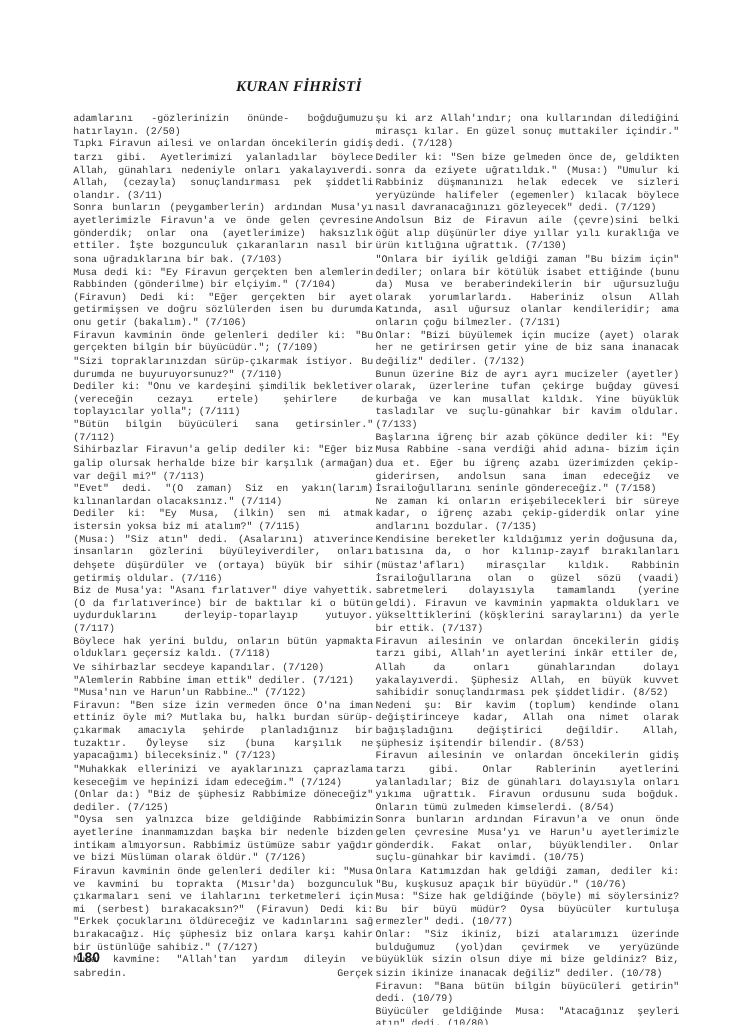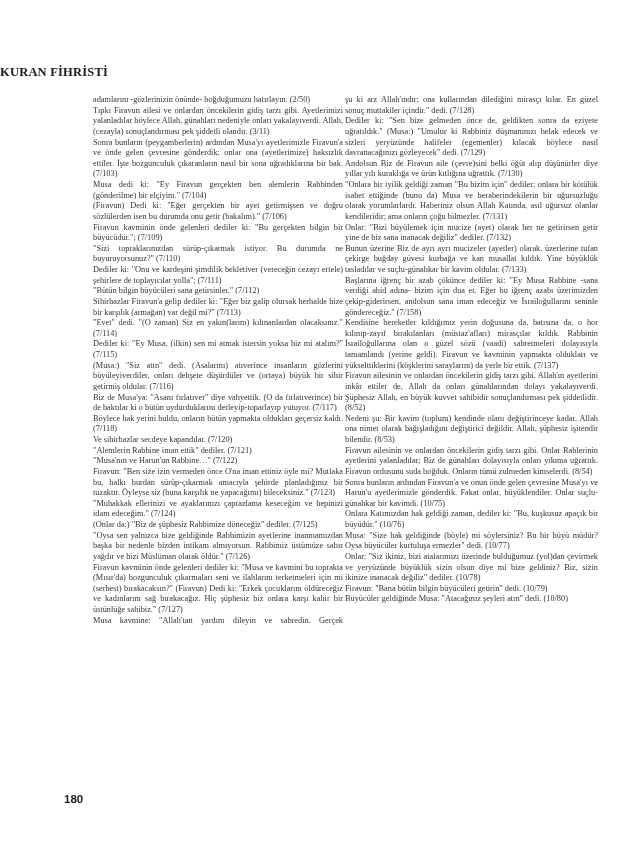--- a/index.html
+++ b/index.html
@@ -1,25 +1,25 @@
 <!DOCTYPE html>
 <html><head>
   <meta charset="utf-8">
   <style>
     html, body { margin: 0; padding: 0; background: #ffffff; }
     body { width: 627px; height: 854px; position: relative; overflow: hidden; color: #2a2a2a; }
     .title {
-      position: absolute; top: 65px; left: 0; width: 498px; 
+      position: absolute; top: 65px; left: 0; width: 498px; text-align: center;
       font-family: "Liberation Serif", serif; font-weight: bold; font-size: 12.5px;
-      letter-spacing: 0.2px; color: #1a1a1a;
+      letter-spacing: 0.2px; color: #1a1a1a; font-style: italic;
     }
     .col {
       position: absolute; top: 95px; width: 250px;
-      font-family: Liberation Serif, serif; font-size: 8.3px; line-height: 10.62px;
-      text-align: justify; color: #333; margin-left: 32px;
+      font-family: Liberation Mono, monospace; font-size: 8.3px; line-height: 10.62px;
+      text-align: justify; color: #333;
     }
     .col.left { left: 61px; }
     .col.right { left: 313px; width: 253px; }
     .col p { margin: 0; padding: 0; }
     .page-number {
       position: absolute; top: 793px; left: 64px;
       font-family: "Liberation Sans", sans-serif; font-weight: bold; font-size: 11.5px; color: #1a1a1a;
     }
   </style>
 </head>
@@ -55,20 +55,21 @@
 </div>
 
 <div class="col right">
   <p>şu ki arz Allah'ındır; ona kullarından dilediğini mirasçı kılar. En güzel sonuç muttakiler içindir." dedi. (7/128)</p>
   <p>Dediler ki: "Sen bize gelmeden önce de, geldikten sonra da eziyete uğratıldık." (Musa:) "Umulur ki Rabbiniz düşmanınızı helak edecek ve sizleri yeryüzünde halifeler (egemenler) kılacak böylece nasıl davranacağınızı gözleyecek" dedi. (7/129)</p>
   <p>Andolsun Biz de Firavun aile (çevre)sini belki öğüt alıp düşünürler diye yıllar yılı kuraklığa ve ürün kıtlığına uğrattık. (7/130)</p>
   <p>"Onlara bir iyilik geldiği zaman "Bu bizim için" dediler; onlara bir kötülük isabet ettiğinde (bunu da) Musa ve beraberindekilerin bir uğursuzluğu olarak yorumlarlardı. Haberiniz olsun Allah Katında, asıl uğursuz olanlar kendileridir; ama onların çoğu bilmezler. (7/131)</p>
   <p>Onlar: "Bizi büyülemek için mucize (ayet) olarak her ne getirirsen getir yine de biz sana inanacak değiliz" dediler. (7/132)</p>
   <p>Bunun üzerine Biz de ayrı ayrı mucizeler (ayetler) olarak, üzerlerine tufan çekirge buğday güvesi kurbağa ve kan musallat kıldık. Yine büyüklük tasladılar ve suçlu-günahkar bir kavim oldular. (7/133)</p>
   <p>Başlarına iğrenç bir azab çökünce dediler ki: "Ey Musa Rabbine -sana verdiği ahid adına- bizim için dua et. Eğer bu iğrenç azabı üzerimizden çekip-giderirsen, andolsun sana iman edeceğiz ve İsrailoğullarını seninle göndereceğiz." (7/158)</p>
+  <p>Ne zaman ki onların erişebilecekleri bir süreye kadar, o iğrenç azabı çekip-giderdik onlar yine andlarını bozdular. (7/135)</p>
   <p>Kendisine bereketler kıldığımız yerin doğusuna da, batısına da, o hor kılınıp-zayıf bırakılanları (müstaz'afları) mirasçılar kıldık. Rabbinin İsrailoğullarına olan o güzel sözü (vaadi) sabretmeleri dolayısıyla tamamlandı (yerine geldi). Firavun ve kavminin yapmakta oldukları ve yükselttiklerini (köşklerini saraylarını) da yerle bir ettik. (7/137)</p>
   <p>Firavun ailesinin ve onlardan öncekilerin gidiş tarzı gibi, Allah'ın ayetlerini inkâr ettiler de, Allah da onları günahlarından dolayı yakalayıverdi. Şüphesiz Allah, en büyük kuvvet sahibidir sonuçlandırması pek şiddetlidir. (8/52)</p>
   <p>Nedeni şu: Bir kavim (toplum) kendinde olanı değiştirinceye kadar, Allah ona nimet olarak bağışladığını değiştirici değildir. Allah, şüphesiz işitendir bilendir. (8/53)</p>
   <p>Firavun ailesinin ve onlardan öncekilerin gidiş tarzı gibi. Onlar Rablerinin ayetlerini yalanladılar; Biz de günahları dolayısıyla onları yıkıma uğrattık. Firavun ordusunu suda boğduk. Onların tümü zulmeden kimselerdi. (8/54)</p>
   <p>Sonra bunların ardından Firavun'a ve onun önde gelen çevresine Musa'yı ve Harun'u ayetlerimizle gönderdik. Fakat onlar, büyüklendiler. Onlar suçlu-günahkar bir kavimdi. (10/75)</p>
   <p>Onlara Katımızdan hak geldiği zaman, dediler ki: "Bu, kuşkusuz apaçık bir büyüdür." (10/76)</p>
   <p>Musa: "Size hak geldiğinde (böyle) mi söylersiniz? Bu bir büyü müdür? Oysa büyücüler kurtuluşa ermezler" dedi. (10/77)</p>
   <p>Onlar: "Siz ikiniz, bizi atalarımızı üzerinde bulduğumuz (yol)dan çevirmek ve yeryüzünde büyüklük sizin olsun diye mi bize geldiniz? Biz, sizin ikinize inanacak değiliz" dediler. (10/78)</p>
   <p>Firavun: "Bana bütün bilgin büyücüleri getirin" dedi. (10/79)</p>
   <p>Büyücüler geldiğinde Musa: "Atacağınız şeyleri atın" dedi. (10/80)</p>

